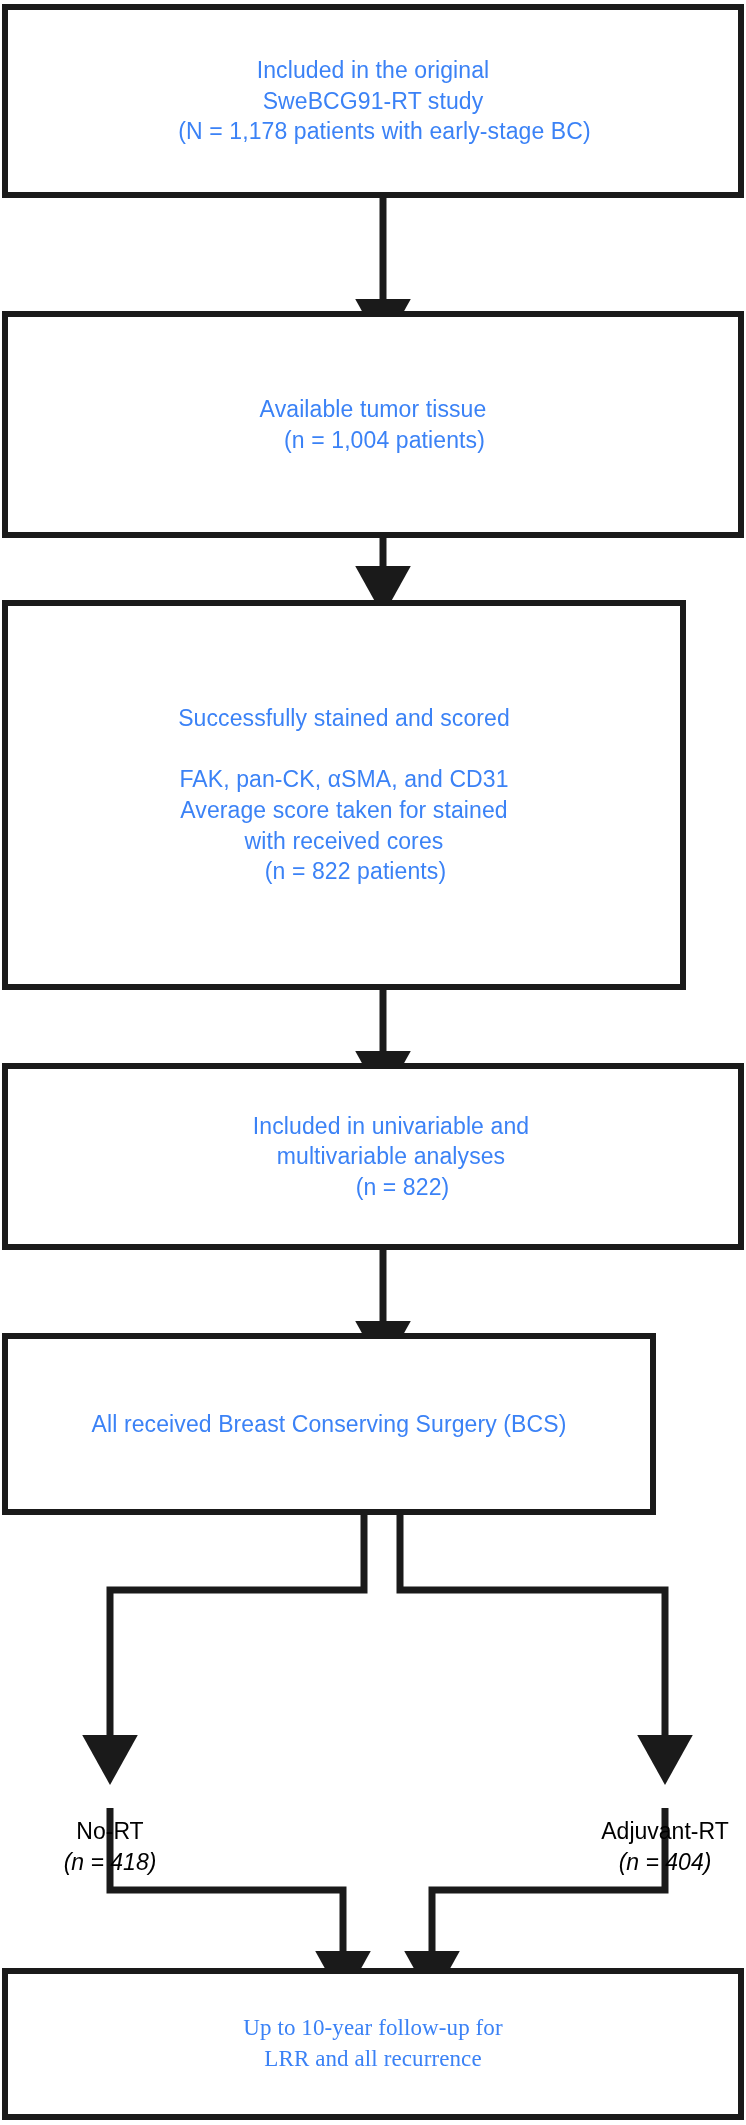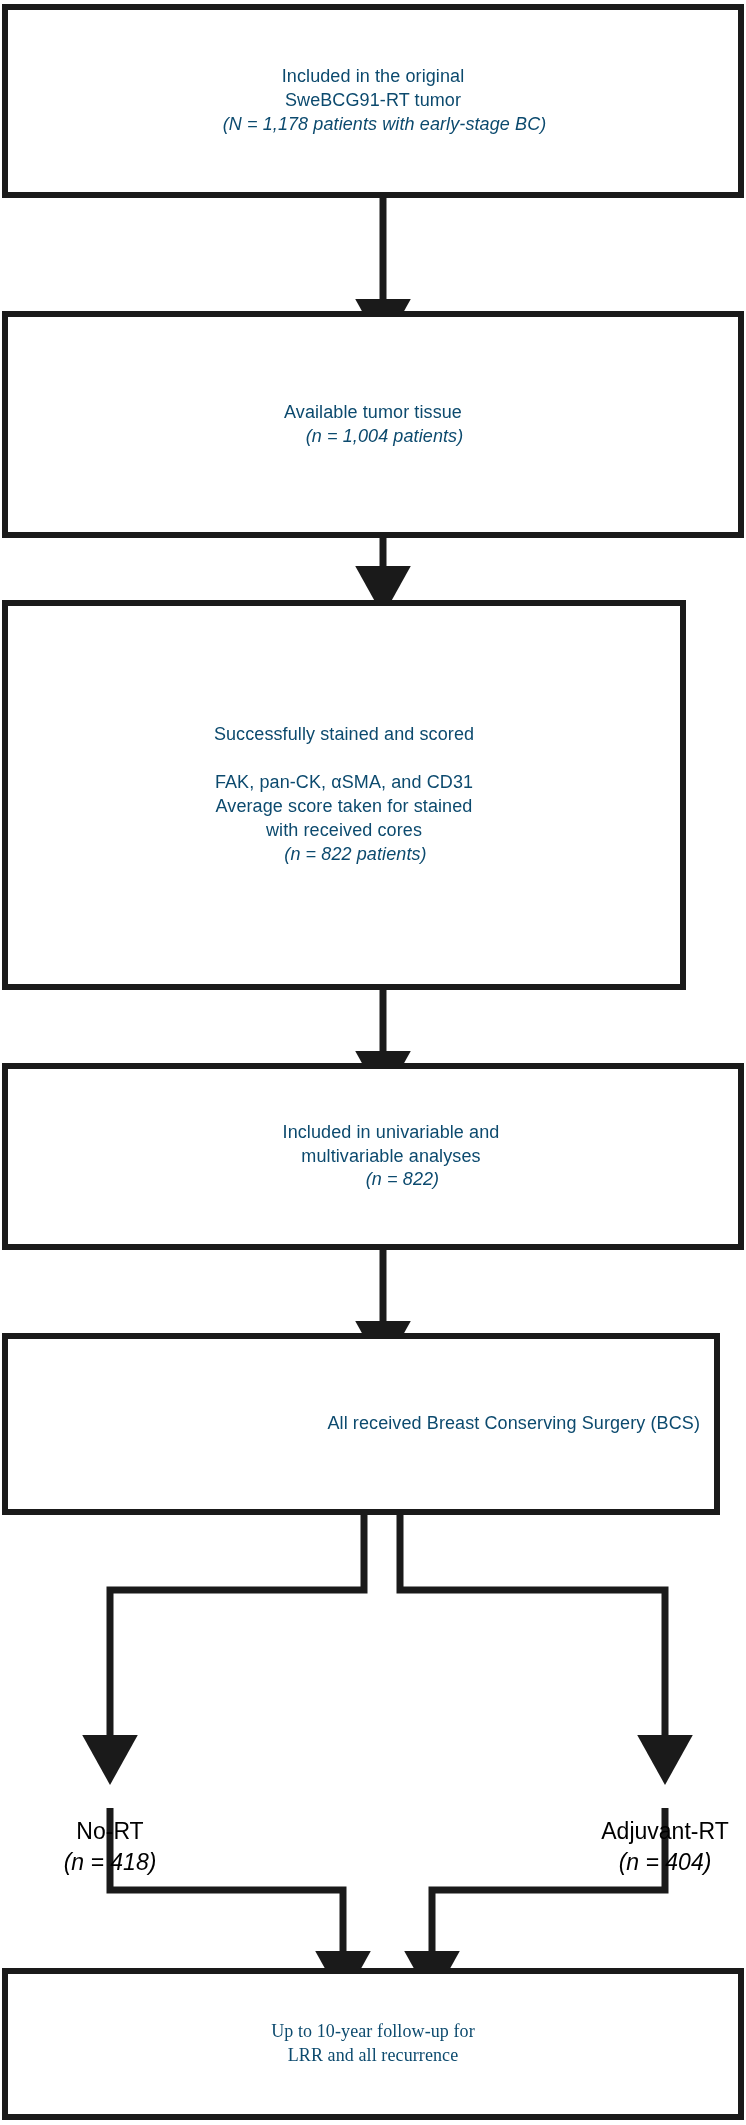--- a/index.html
+++ b/index.html
@@ -21,28 +21,27 @@
     position: absolute;
     box-sizing: border-box;
     border: 6px solid #1a1a1a;
     background: #ffffff;
     display: flex;
     align-items: center;
     justify-content: center;
     text-align: center;
   }
   .node-text {
-    font-size: 18px;
+    font-size: 23px;
     line-height: 1.33;
-    color: #0c4a6e;
+    color: #3b82f6;
     letter-spacing: 0.1px;
     padding: 0 14px;
   }
   .node-text .em {
-    font-style: italic;
     margin-left: 23px;
   }
   .branch-label {
     position: absolute;
     text-align: center;
     font-size: 23px;
     line-height: 1.33;
     color: #000000;
     width: 260px;
   }
@@ -90,21 +89,21 @@
     <path d="M 400 1515 L 400 1590 L 665 1590 L 665 1736" stroke="#1a1a1a" stroke-width="7" fill="none" stroke-linejoin="miter" marker-end="url(#arrowhead)"></path>
 
     <path d="M 110 1808 L 110 1890 L 343 1890 L 343 1952" stroke="#1a1a1a" stroke-width="7" fill="none" stroke-linejoin="miter" marker-end="url(#arrowhead)"></path>
 
     <path d="M 665 1808 L 665 1890 L 432 1890 L 432 1952" stroke="#1a1a1a" stroke-width="7" fill="none" stroke-linejoin="miter" marker-end="url(#arrowhead)"></path>
   </svg>
 
   <div class="node-box" style="left:2px; top:4px; width:742px; height:194px;">
     <div class="node-text">
       <span>Included in the original</span><br>
-      <span>SweBCG91-RT tumor</span><br>
+      <span>SweBCG91-RT study</span><br>
       <span class="em">(N = 1,178 patients with early-stage BC)</span>
     </div>
   </div>
 
   <div class="node-box" style="left:2px; top:311px; width:742px; height:227px;">
     <div class="node-text">
       <span>Available tumor tissue</span><br>
       <span class="em">(n = 1,004 patients)</span>
     </div>
   </div>
@@ -121,21 +120,21 @@
   </div>
 
   <div class="node-box" style="left:2px; top:1063px; width:742px; height:187px;padding-left:36px;">
     <div class="node-text">
       <span>Included in univariable and</span><br>
       <span>multivariable analyses</span><br>
       <span class="em">(n = 822)</span>
     </div>
   </div>
 
-  <div class="node-box" style="left:2px; top:1333px; width:718px; height:182px;justify-content:flex-end;">
+  <div class="node-box" style="left:2px; top:1333px; width:654px; height:182px;">
     <div class="node-text">
       <span>All received Breast Conserving Surgery (BCS)</span>
     </div>
   </div>
 
   <div class="branch-label left" style="top:1816px;">
     <span>No-RT</span>
     <span class="em">(n = 418)</span>
   </div>
 

